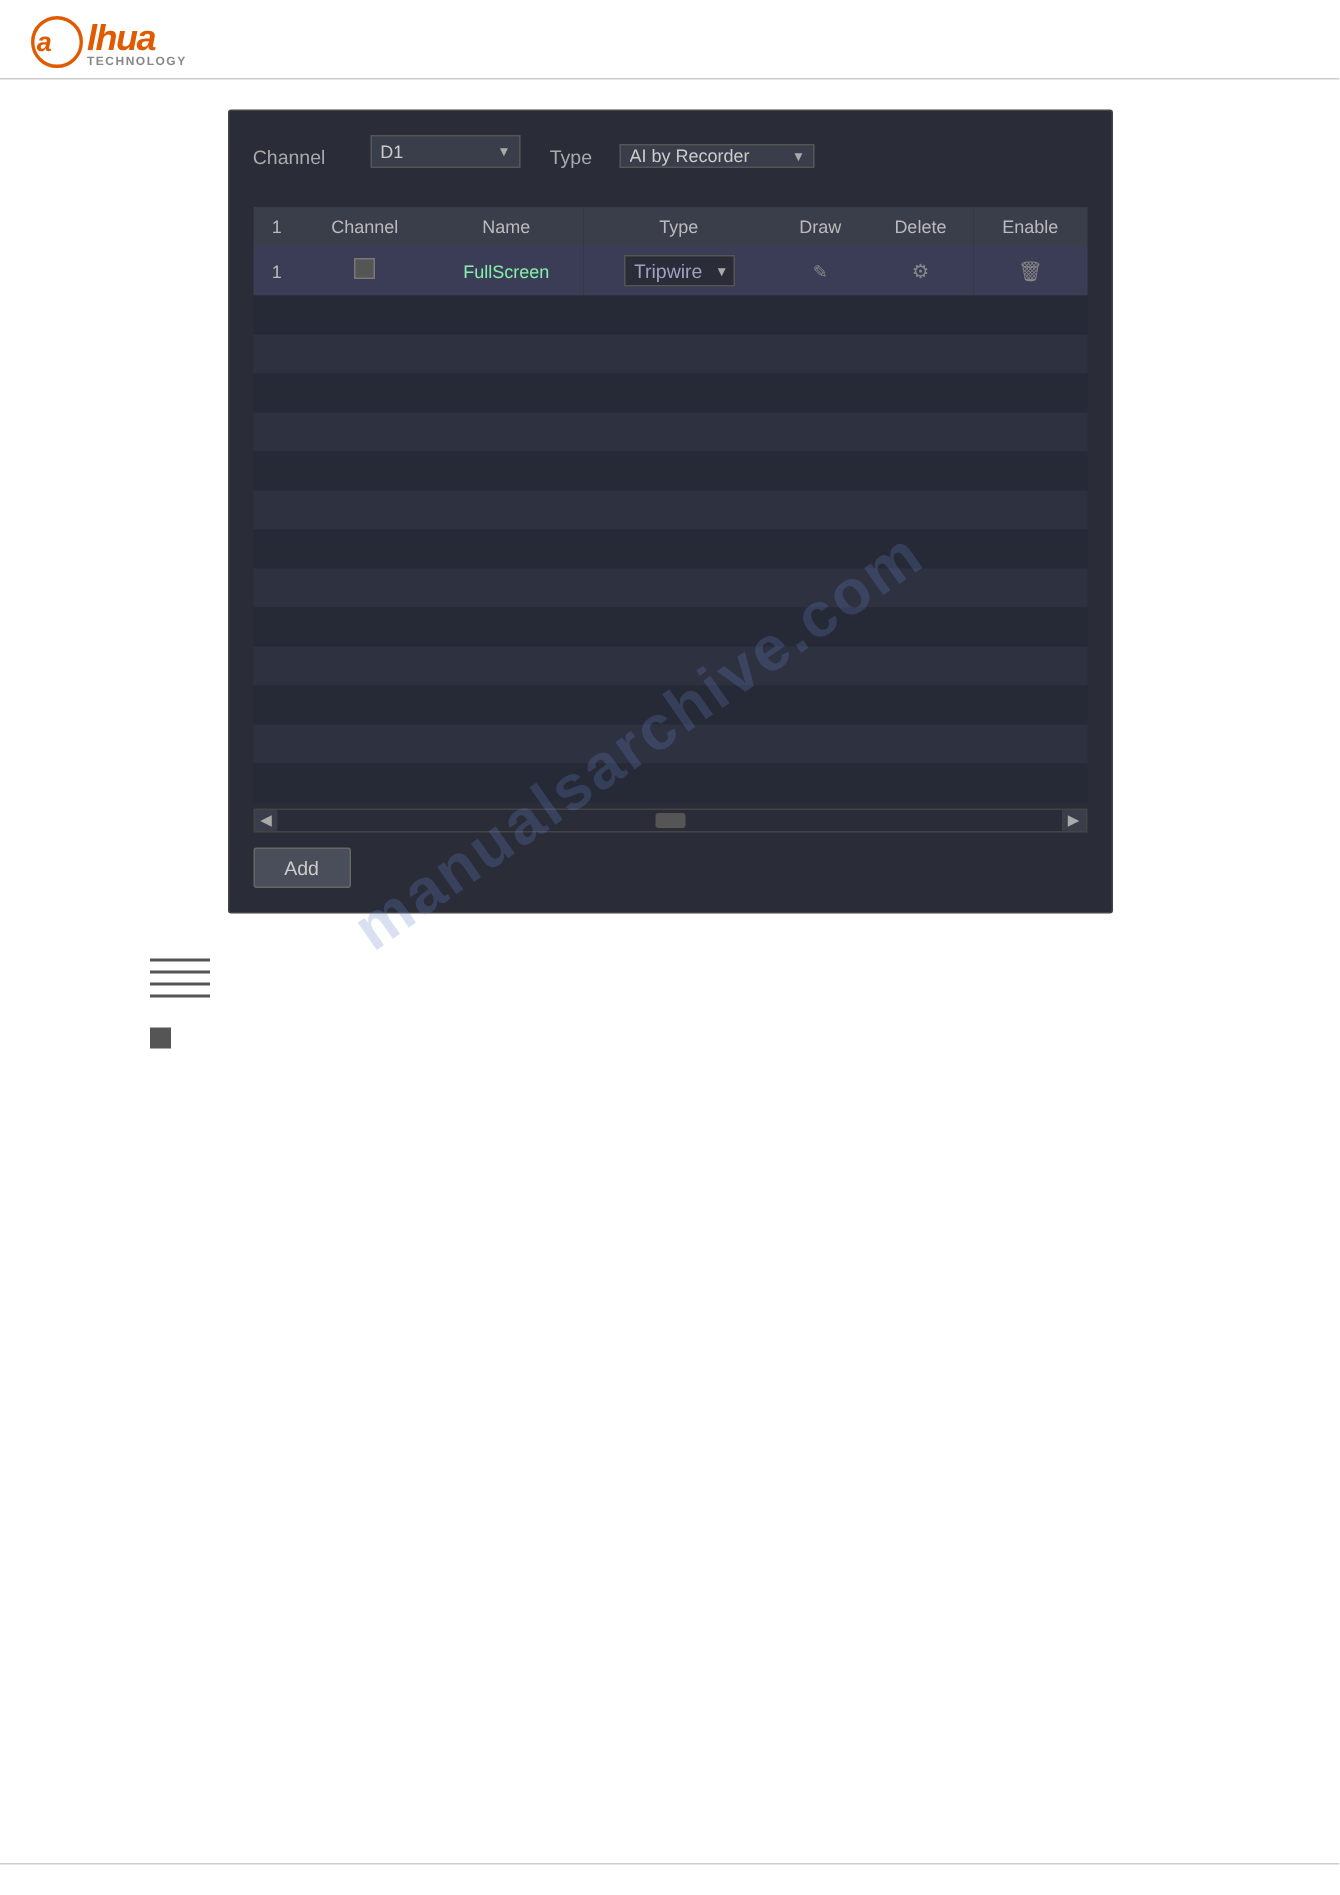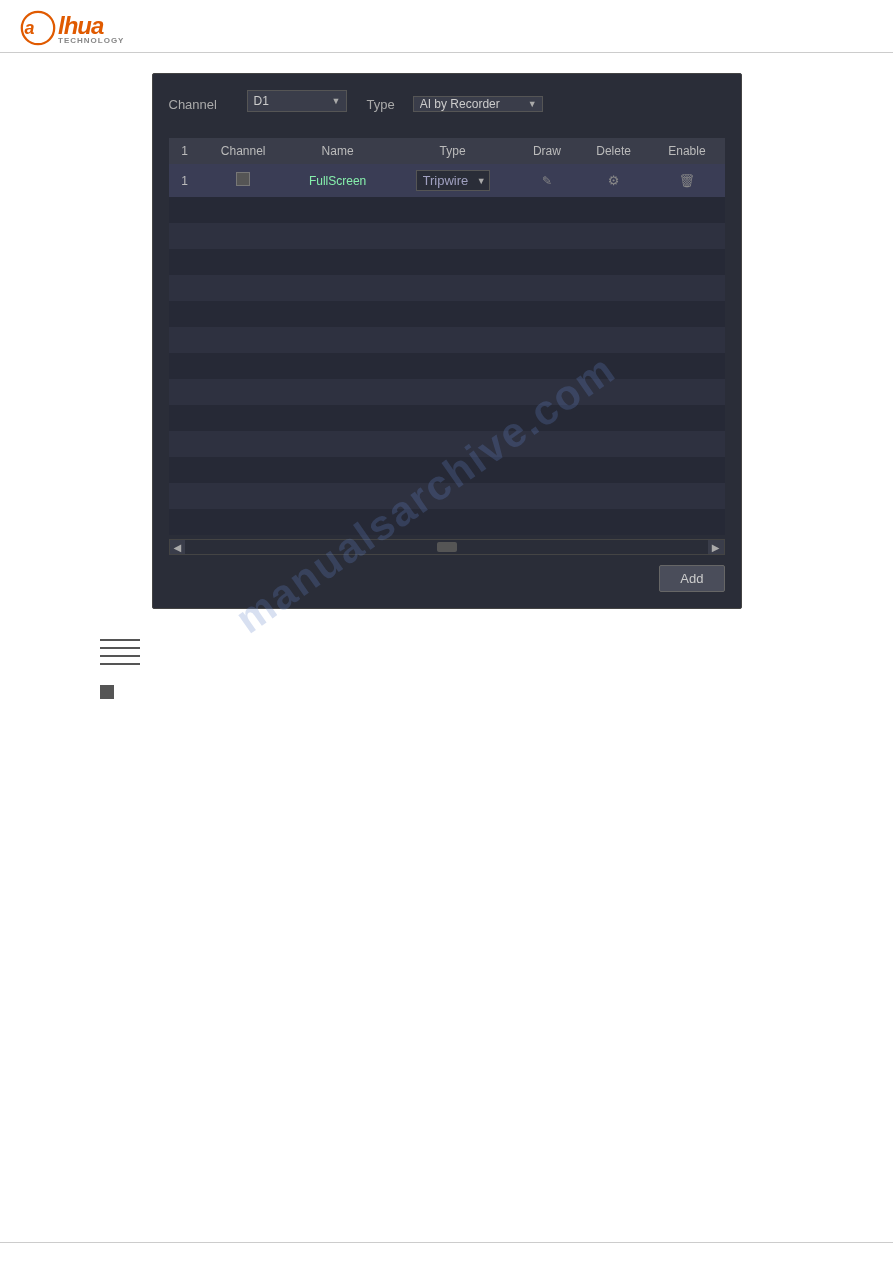--- a/index.html
+++ b/index.html
@@ -258,21 +258,20 @@
     .scroll-thumb {
       width: 20px;
       height: 10px;
       background: #555;
       border-radius: 2px;
     }
 
     
     .add-btn-row {
       display: flex;
-      justify-content: flex-end;
       margin-top: 10px;
     }
     .add-button {
       background: #4a4d5a;
       border: 1px solid #666;
       color: #ccc;
       padding: 5px 20px;
       font-size: 13px;
       cursor: pointer;
       border-radius: 2px;

